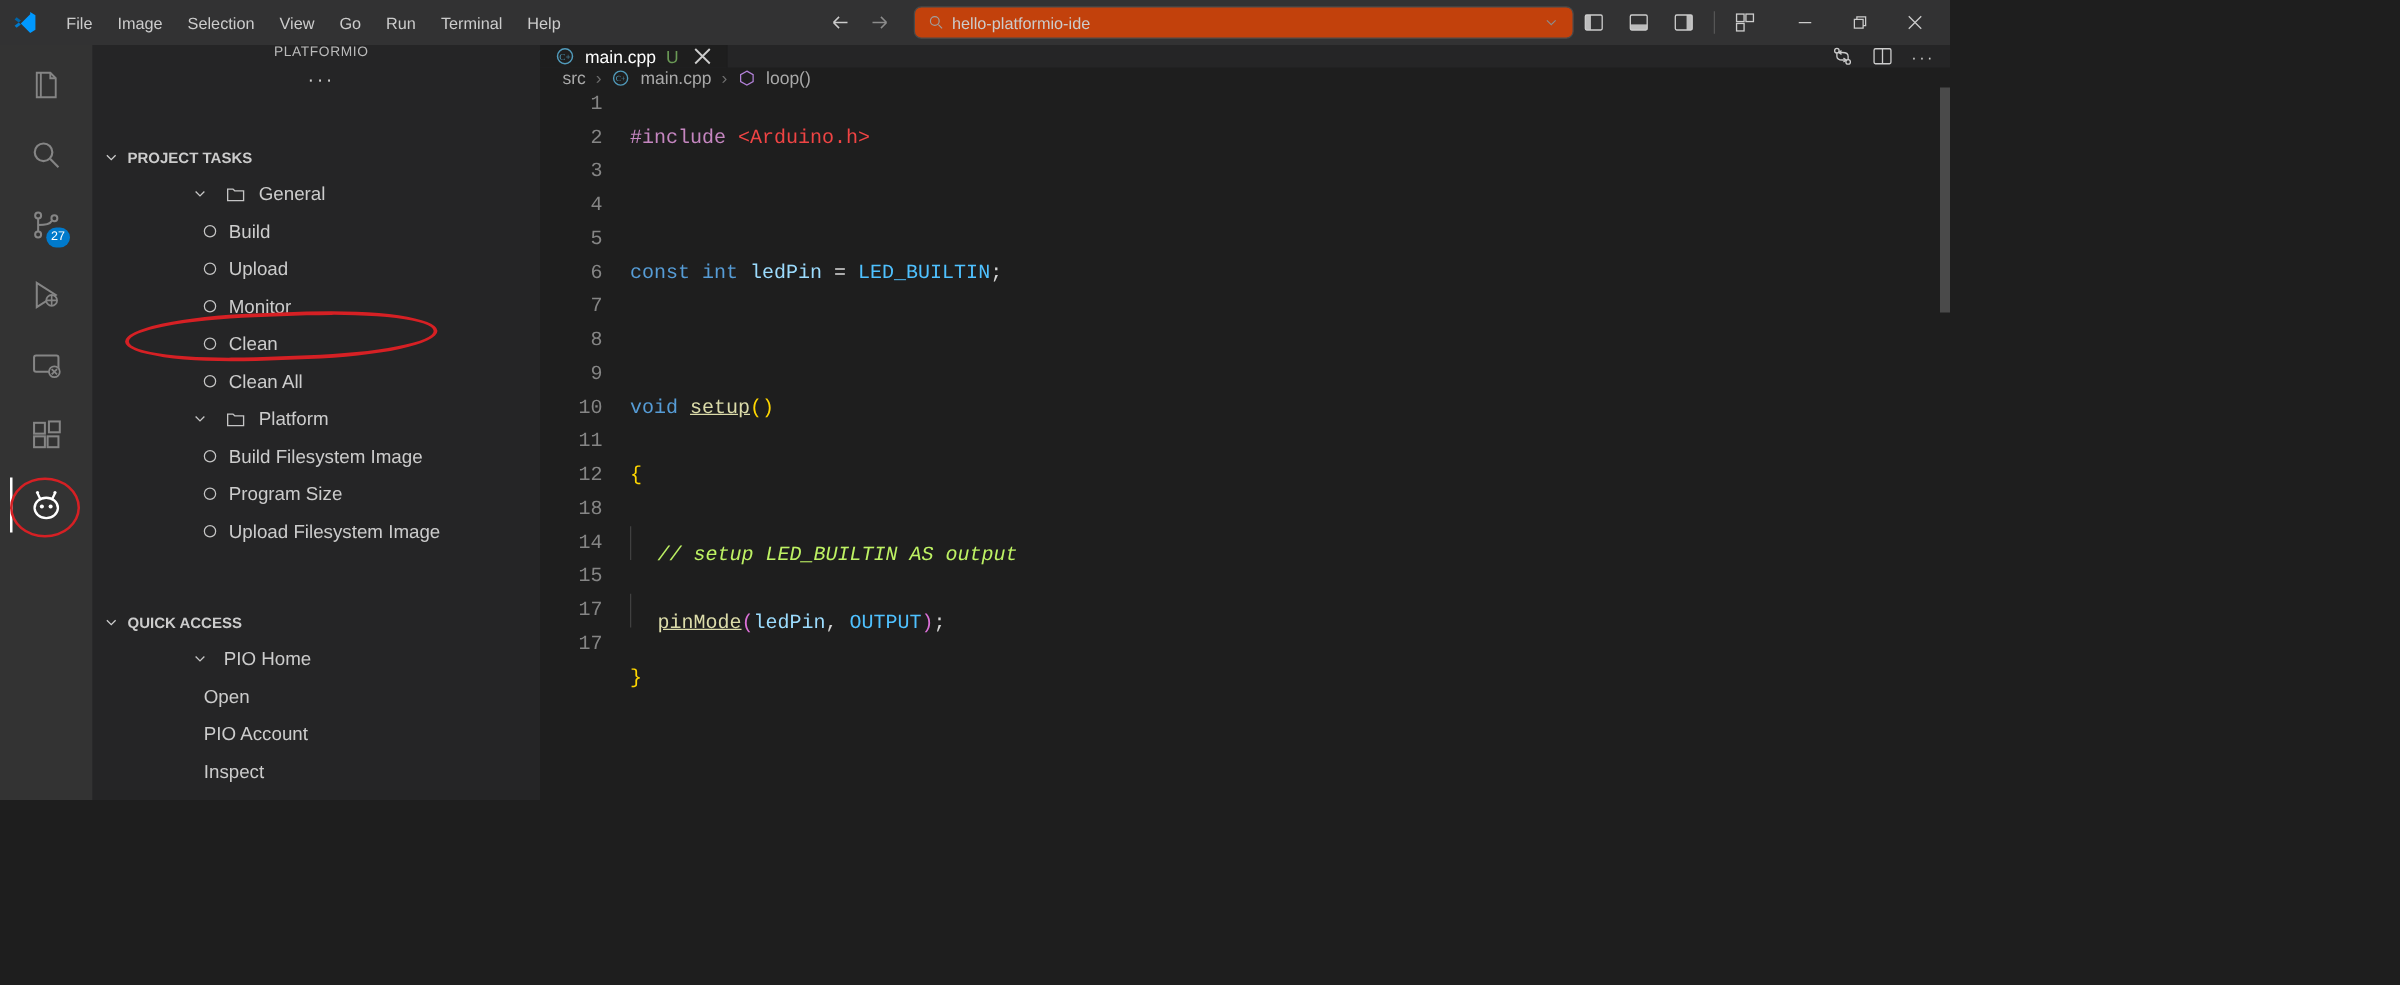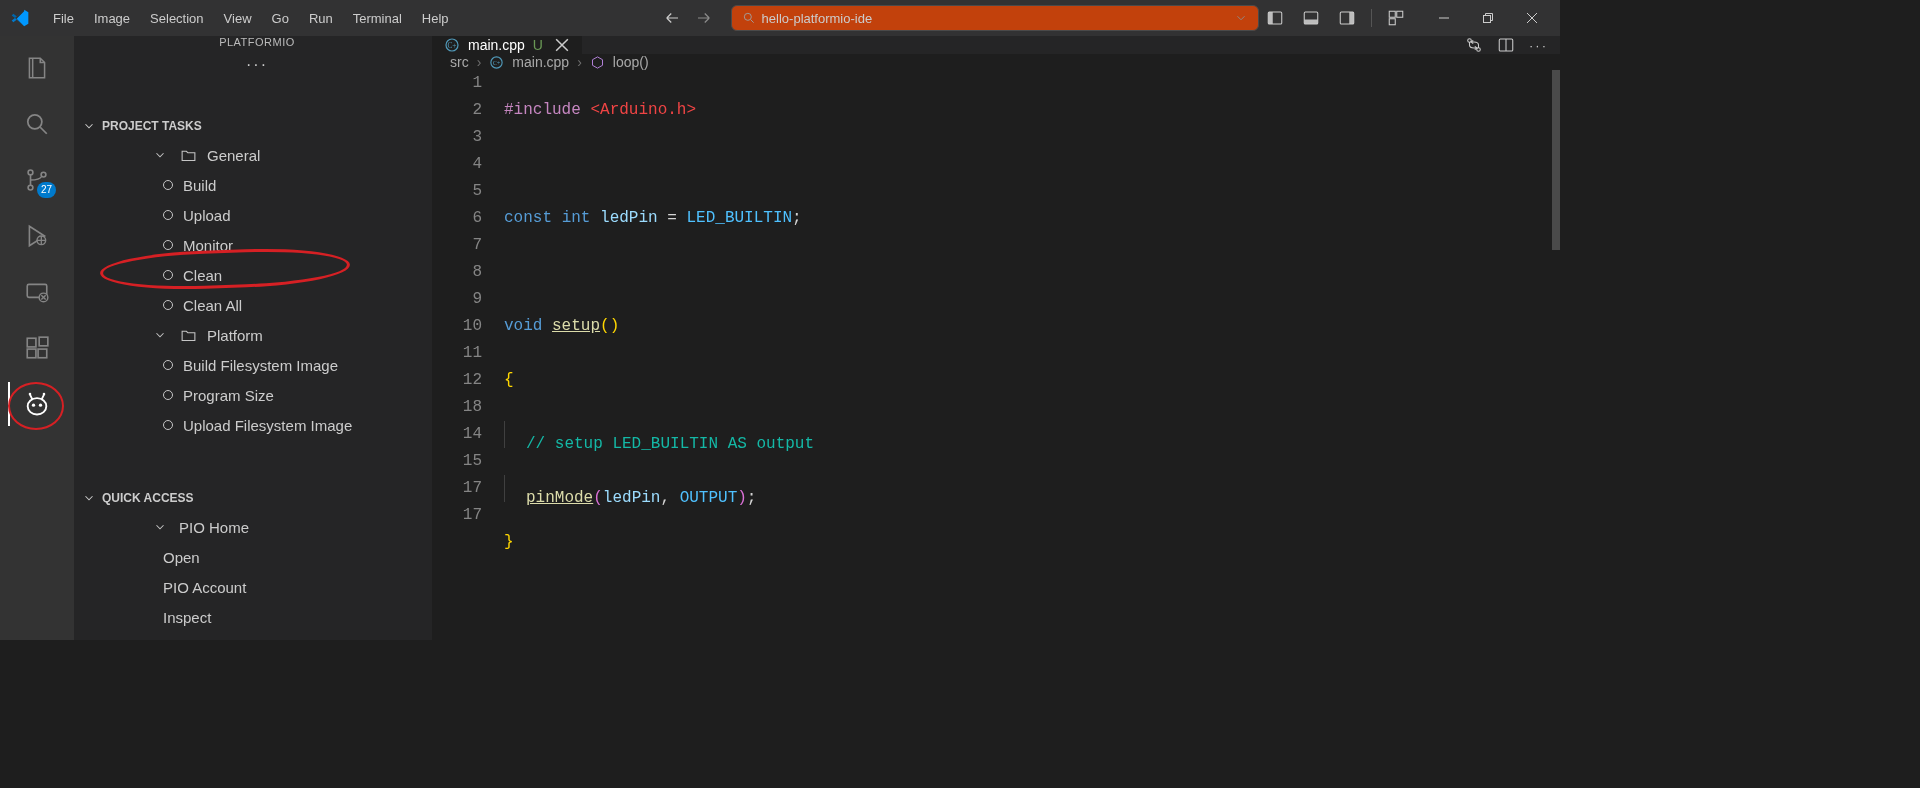--- a/index.html
+++ b/index.html
@@ -230,21 +230,21 @@
     position: relative;
   }
   .code .line { height: 27px; }
   .tok-keyword { color: #569cd6; }
   .tok-preproc { color: #c586c0; }
   .tok-type    { color: #569cd6; }
   .tok-func    { color: #dcdcaa; text-decoration: underline; }
   .tok-var     { color: #9cdcfe; }
   .tok-const   { color: #4fc1ff; }
   .tok-string  { color: #ef4444; }
-  .tok-comment { color: #14b8a6; }
+  .tok-comment { color: #bef264; font-style: italic; }
   .tok-punc    { color: #d4d4d4; }
   .tok-brace   { color: #ffd700; }
   .tok-brace2  { color: #da70d6; }
   .indent-guide {
     display: inline-block;
     width: 22px;
     border-left: 1px solid #404040;
     height: 100%;
   }
   .minimap-slider {

